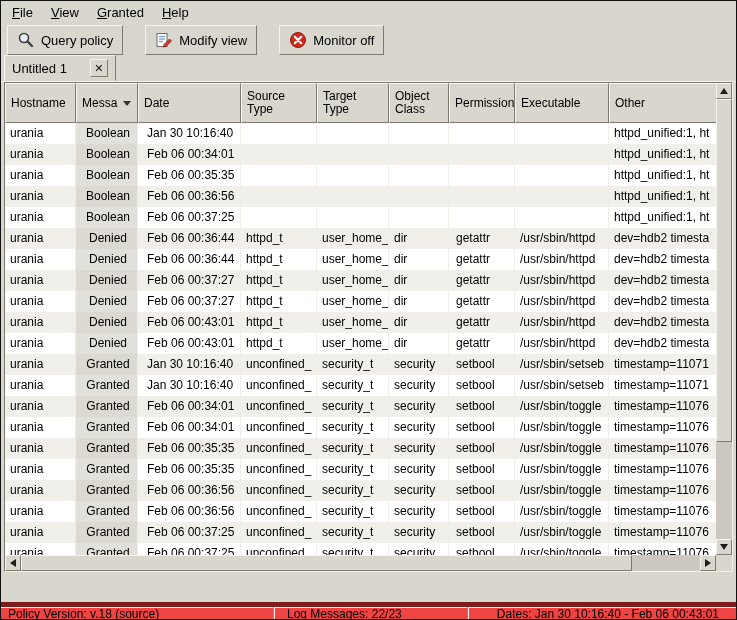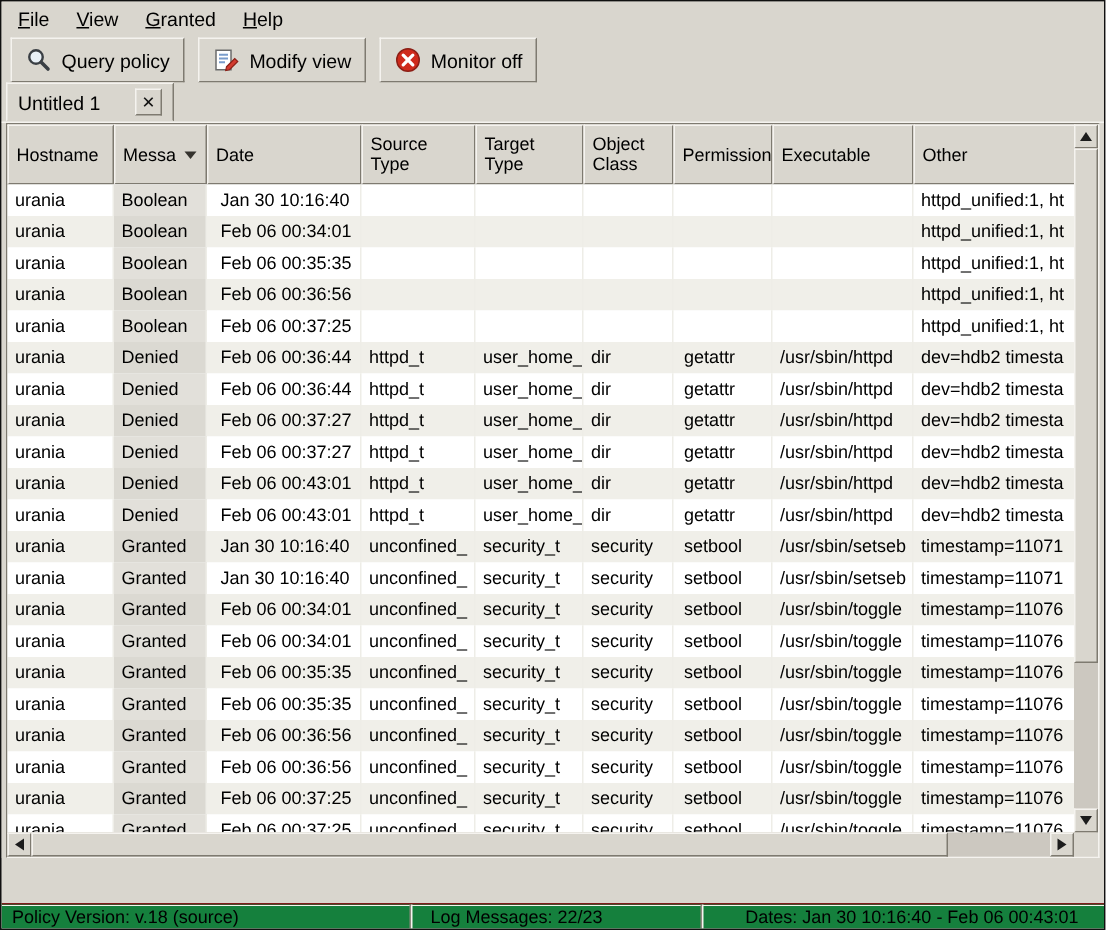--- a/index.html
+++ b/index.html
@@ -13,21 +13,21 @@
     border: 1px solid #101010;
     background: #d9d6ce;
     display: flex; flex-direction: column;
     overflow: hidden;
   }
   
   .menubar { height: 26px; display: flex; align-items: flex-start; padding-left: 2px; background: #d9d6ce; }
   .menu-item { display: inline-block; padding: 4px 9px; font-size: 13px; color: #000; line-height: 16px; cursor: default; }
   .menu-item::first-letter { text-decoration: underline; }
   
-  .toolbar { height: 38px; display: flex; align-items: center; padding: 0 6px; gap: 9px; background: #d9d6ce; }
+  .toolbar { height: 38px; display: flex; align-items: center; padding: 0 6px; gap: 22px; background: #d9d6ce; }
   .tbtn {
     display: inline-flex; align-items: center; gap: 6px;
     height: 30px; padding: 0 9px;
     background: #d9d6ce; font-family: "Liberation Sans", sans-serif;
     font-size: 13px; color: #000;
     border: 1px solid; border-color: #f5f3ef #7e7a70 #7e7a70 #f5f3ef;
     cursor: default;
   }
   .tbtn .icon { display: inline-flex; width: 18px; height: 18px; }
   
@@ -59,21 +59,21 @@
     font-size: 12px; line-height: 13px; color: #000;
     background: #d9d6ce;
     border: 1px solid; border-color: #f5f3ef #7e7a70 #7e7a70 #f5f3ef;
     overflow: hidden; flex: none;
   }
   .sortarrow {
     width: 0; height: 0; margin-left: 6px; flex: none;
     border-left: 4px solid transparent; border-right: 4px solid transparent;
     border-top: 5px solid #35332e;
   }
-  .c0 { width: 71px; } .c1 { width: 62px; } .c2 { width: 103px; }
+  .c0 { width: 71px; } .c1 { width: 62px; text-align: center; } .c2 { width: 103px; }
   .c3 { width: 76px; } .c4 { width: 72px; } .c5 { width: 60px; }
   .c6 { width: 66px; } .c7 { width: 94px; } .c8 { flex: 1 1 auto; width: auto; }
   .tbody { position: absolute; top: 40px; left: 0; right: 16px; bottom: 16px; overflow: hidden; background: #ffffff; }
   .trow { display: flex; height: 21px; background: #ffffff; }
   .trow.alt { background: #f0efe9; }
   .tcell {
     font-size: 12px; line-height: 21px; color: #000;
     padding: 0 2px 0 5px;
     white-space: nowrap; overflow: hidden;
     border-right: 1px solid #eeede7; flex: none;
@@ -106,22 +106,22 @@
     border: 1px solid; border-color: #f5f3ef #7e7a70 #7e7a70 #f5f3ef;
   }
   .corner { position: absolute; right: 0; bottom: 0; width: 16px; height: 16px; background: #d9d6ce; }
   .tri-up    { width: 0; height: 0; border-left: 4px solid transparent; border-right: 4px solid transparent; border-bottom: 6px solid #1c1c1c; }
   .tri-down  { width: 0; height: 0; border-left: 4px solid transparent; border-right: 4px solid transparent; border-top: 6px solid #1c1c1c; }
   .tri-left  { width: 0; height: 0; border-top: 4px solid transparent; border-bottom: 4px solid transparent; border-right: 6px solid #1c1c1c; }
   .tri-right { width: 0; height: 0; border-top: 4px solid transparent; border-bottom: 4px solid transparent; border-left: 6px solid #1c1c1c; }
   
   .statusbar {
     height: 22px; display: flex; align-items: center;
-    background: #15803d;
-    border-top: 1px solid #7f1d1d;
+    background: #ef4444;
+    border-top: 5px solid #7f1d1d;
     box-shadow: inset 0 1px 0 #f5f3ef;
     font-size: 12px; color: #000; margin-top: 30px;
   }
   .status-section { height: 100%; display: flex; align-items: center; overflow: hidden; white-space: nowrap; }
   .s1 { width: 272px; padding-left: 7px; }
   .s2 { width: 192px; padding-left: 12px; }
   .s3 { flex: 1 1 auto; justify-content: flex-end; padding-right: 17px; }
   .sep { width: 0; height: 100%; border-left: 1px solid #8e8a80; border-right: 1px solid #f5f3ef; }
 </style>
 </head>

